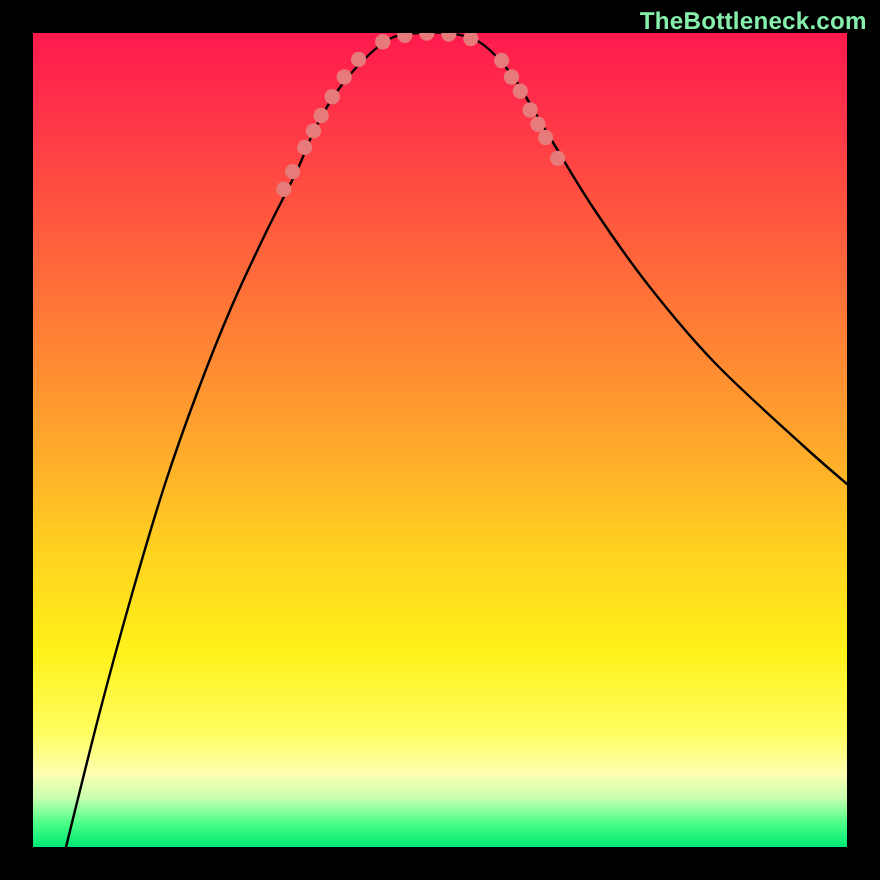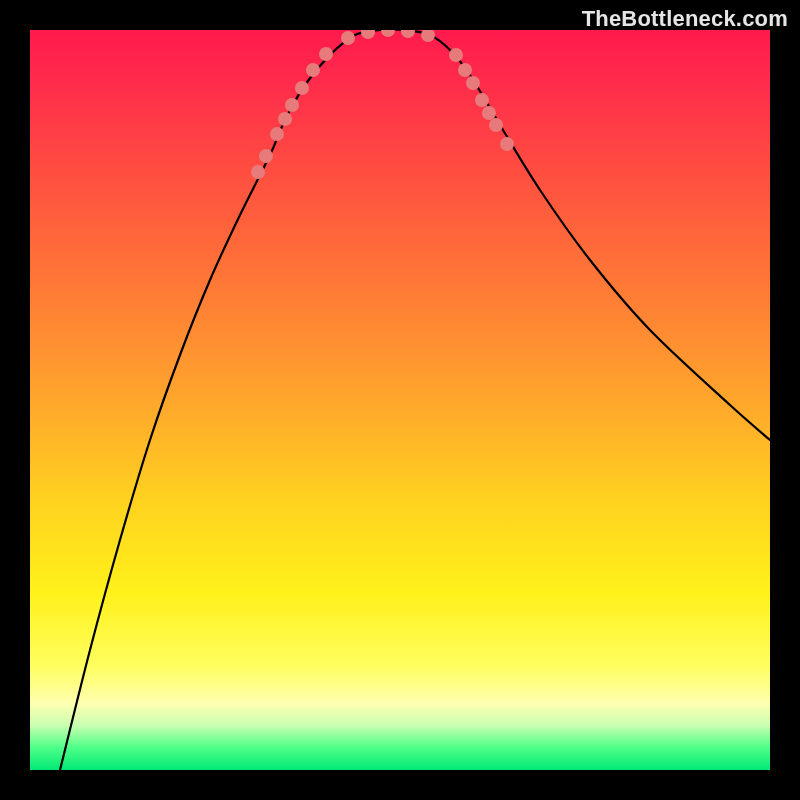--- a/index.html
+++ b/index.html
@@ -35,21 +35,21 @@
       #feffb0 91%,
       #c8ffb0 94%,
       #4dff88 97%,
       #00e874 100%
     );
   }
   .watermark {
     position: absolute;
     top: 6px;
     right: 12px;
-    color: #e5e5e5;
+    color: #86efac;
     font-size: 22px;
     font-weight: 600;
     letter-spacing: 0.2px;
     user-select: none;
   }
   svg.curve {
     position: absolute;
     inset: 0;
   }
 </style>

